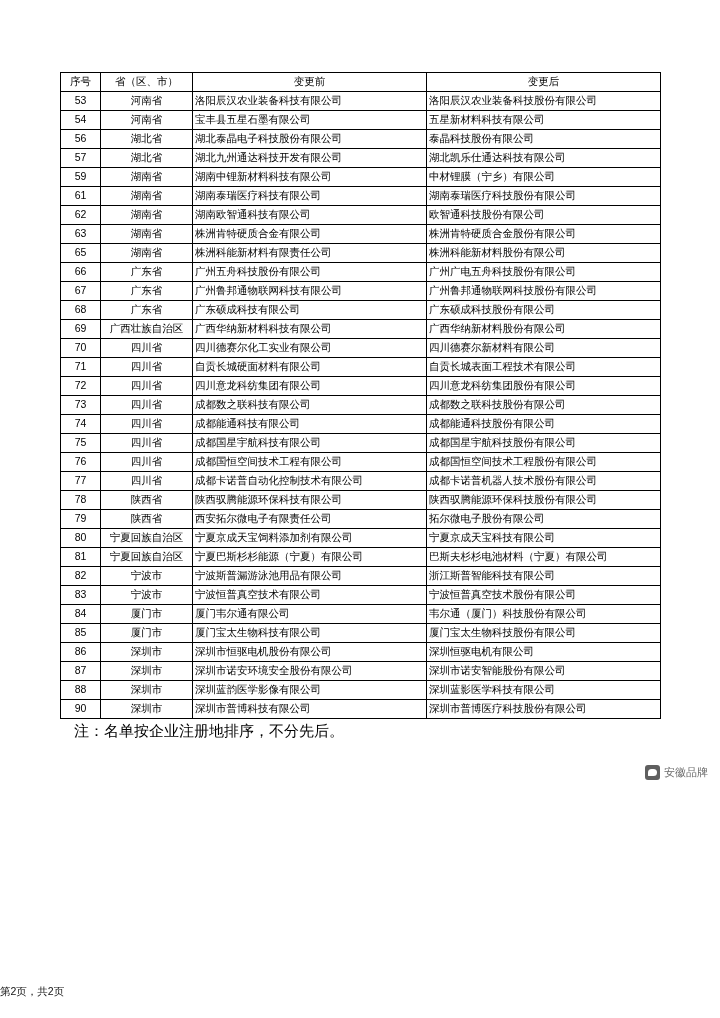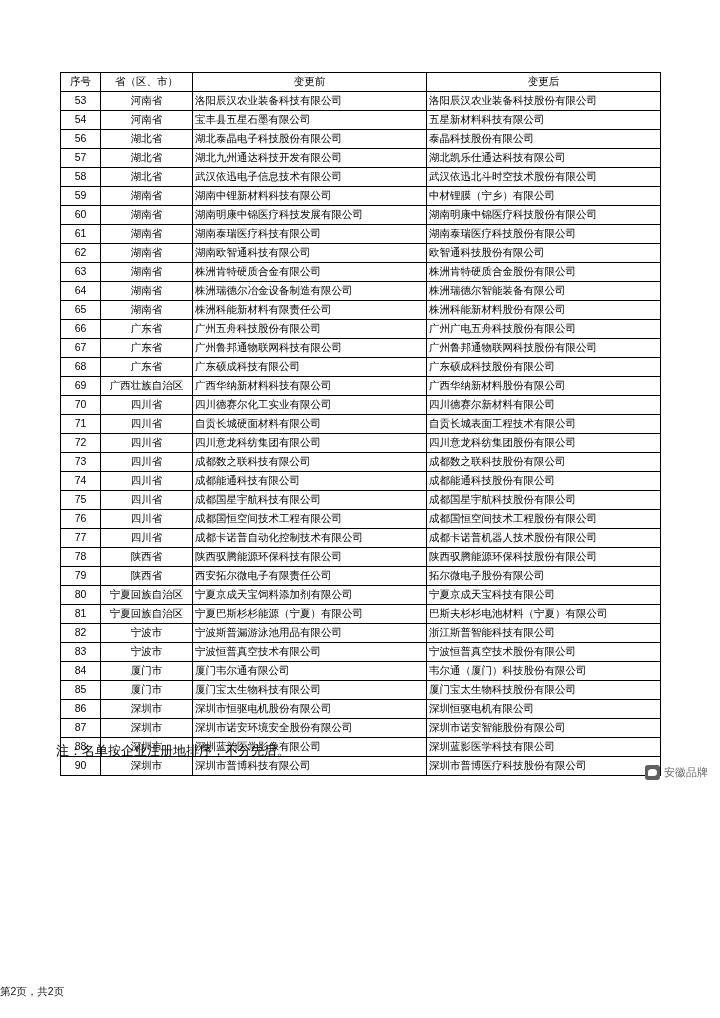--- a/index.html
+++ b/index.html
@@ -49,25 +49,24 @@
   col.c-no { width: 40px; }
   col.c-prov { width: 92px; }
   col.c-before { width: 234px; }
   col.c-after { width: 234px; }
   td.no, th.no { text-align: center; }
   td.prov, th.prov { text-align: center; }
   td.before, td.after { text-align: left; padding-left: 4px; }
   th.before, th.after { text-align: center; }
   .note {
     position: absolute;
-    left: 56px;
+    left: 74px;
     top: 722px;
-    font-size: 13px;
+    font-size: 15px;
     color: #000000;
-    margin-top: 20px;
   }
   .footer-pager {
     position: absolute;
     left: 0;
     top: 985px;
     width: 720px;
     text-align: left;
     font-size: 10.5px;
     color: #111111;
   }
@@ -140,60 +139,42 @@
             <td class="before">湖北泰晶电子科技股份有限公司</td>
             <td class="after">泰晶科技股份有限公司</td>
           </tr>
           <tr>
             <td class="no">57</td>
             <td class="prov">湖北省</td>
             <td class="before">湖北九州通达科技开发有限公司</td>
             <td class="after">湖北凯乐仕通达科技有限公司</td>
           </tr>
           <tr>
-            <td class="no">58</td>
-            <td class="prov">湖北省</td>
-            <td class="before">武汉依迅电子信息技术有限公司</td>
-            <td class="after">武汉依迅北斗时空技术股份有限公司</td>
-          </tr>
-          <tr>
             <td class="no">59</td>
             <td class="prov">湖南省</td>
             <td class="before">湖南中锂新材料科技有限公司</td>
             <td class="after">中材锂膜（宁乡）有限公司</td>
           </tr>
           <tr>
-            <td class="no">60</td>
-            <td class="prov">湖南省</td>
-            <td class="before">湖南明康中锦医疗科技发展有限公司</td>
-            <td class="after">湖南明康中锦医疗科技股份有限公司</td>
-          </tr>
-          <tr>
             <td class="no">61</td>
             <td class="prov">湖南省</td>
             <td class="before">湖南泰瑞医疗科技有限公司</td>
             <td class="after">湖南泰瑞医疗科技股份有限公司</td>
           </tr>
           <tr>
             <td class="no">62</td>
             <td class="prov">湖南省</td>
             <td class="before">湖南欧智通科技有限公司</td>
             <td class="after">欧智通科技股份有限公司</td>
           </tr>
           <tr>
             <td class="no">63</td>
             <td class="prov">湖南省</td>
             <td class="before">株洲肯特硬质合金有限公司</td>
             <td class="after">株洲肯特硬质合金股份有限公司</td>
-          </tr>
-          <tr>
-            <td class="no">64</td>
-            <td class="prov">湖南省</td>
-            <td class="before">株洲瑞德尔冶金设备制造有限公司</td>
-            <td class="after">株洲瑞德尔智能装备有限公司</td>
           </tr>
           <tr>
             <td class="no">65</td>
             <td class="prov">湖南省</td>
             <td class="before">株洲科能新材料有限责任公司</td>
             <td class="after">株洲科能新材料股份有限公司</td>
           </tr>
           <tr>
             <td class="no">66</td>
             <td class="prov">广东省</td>

